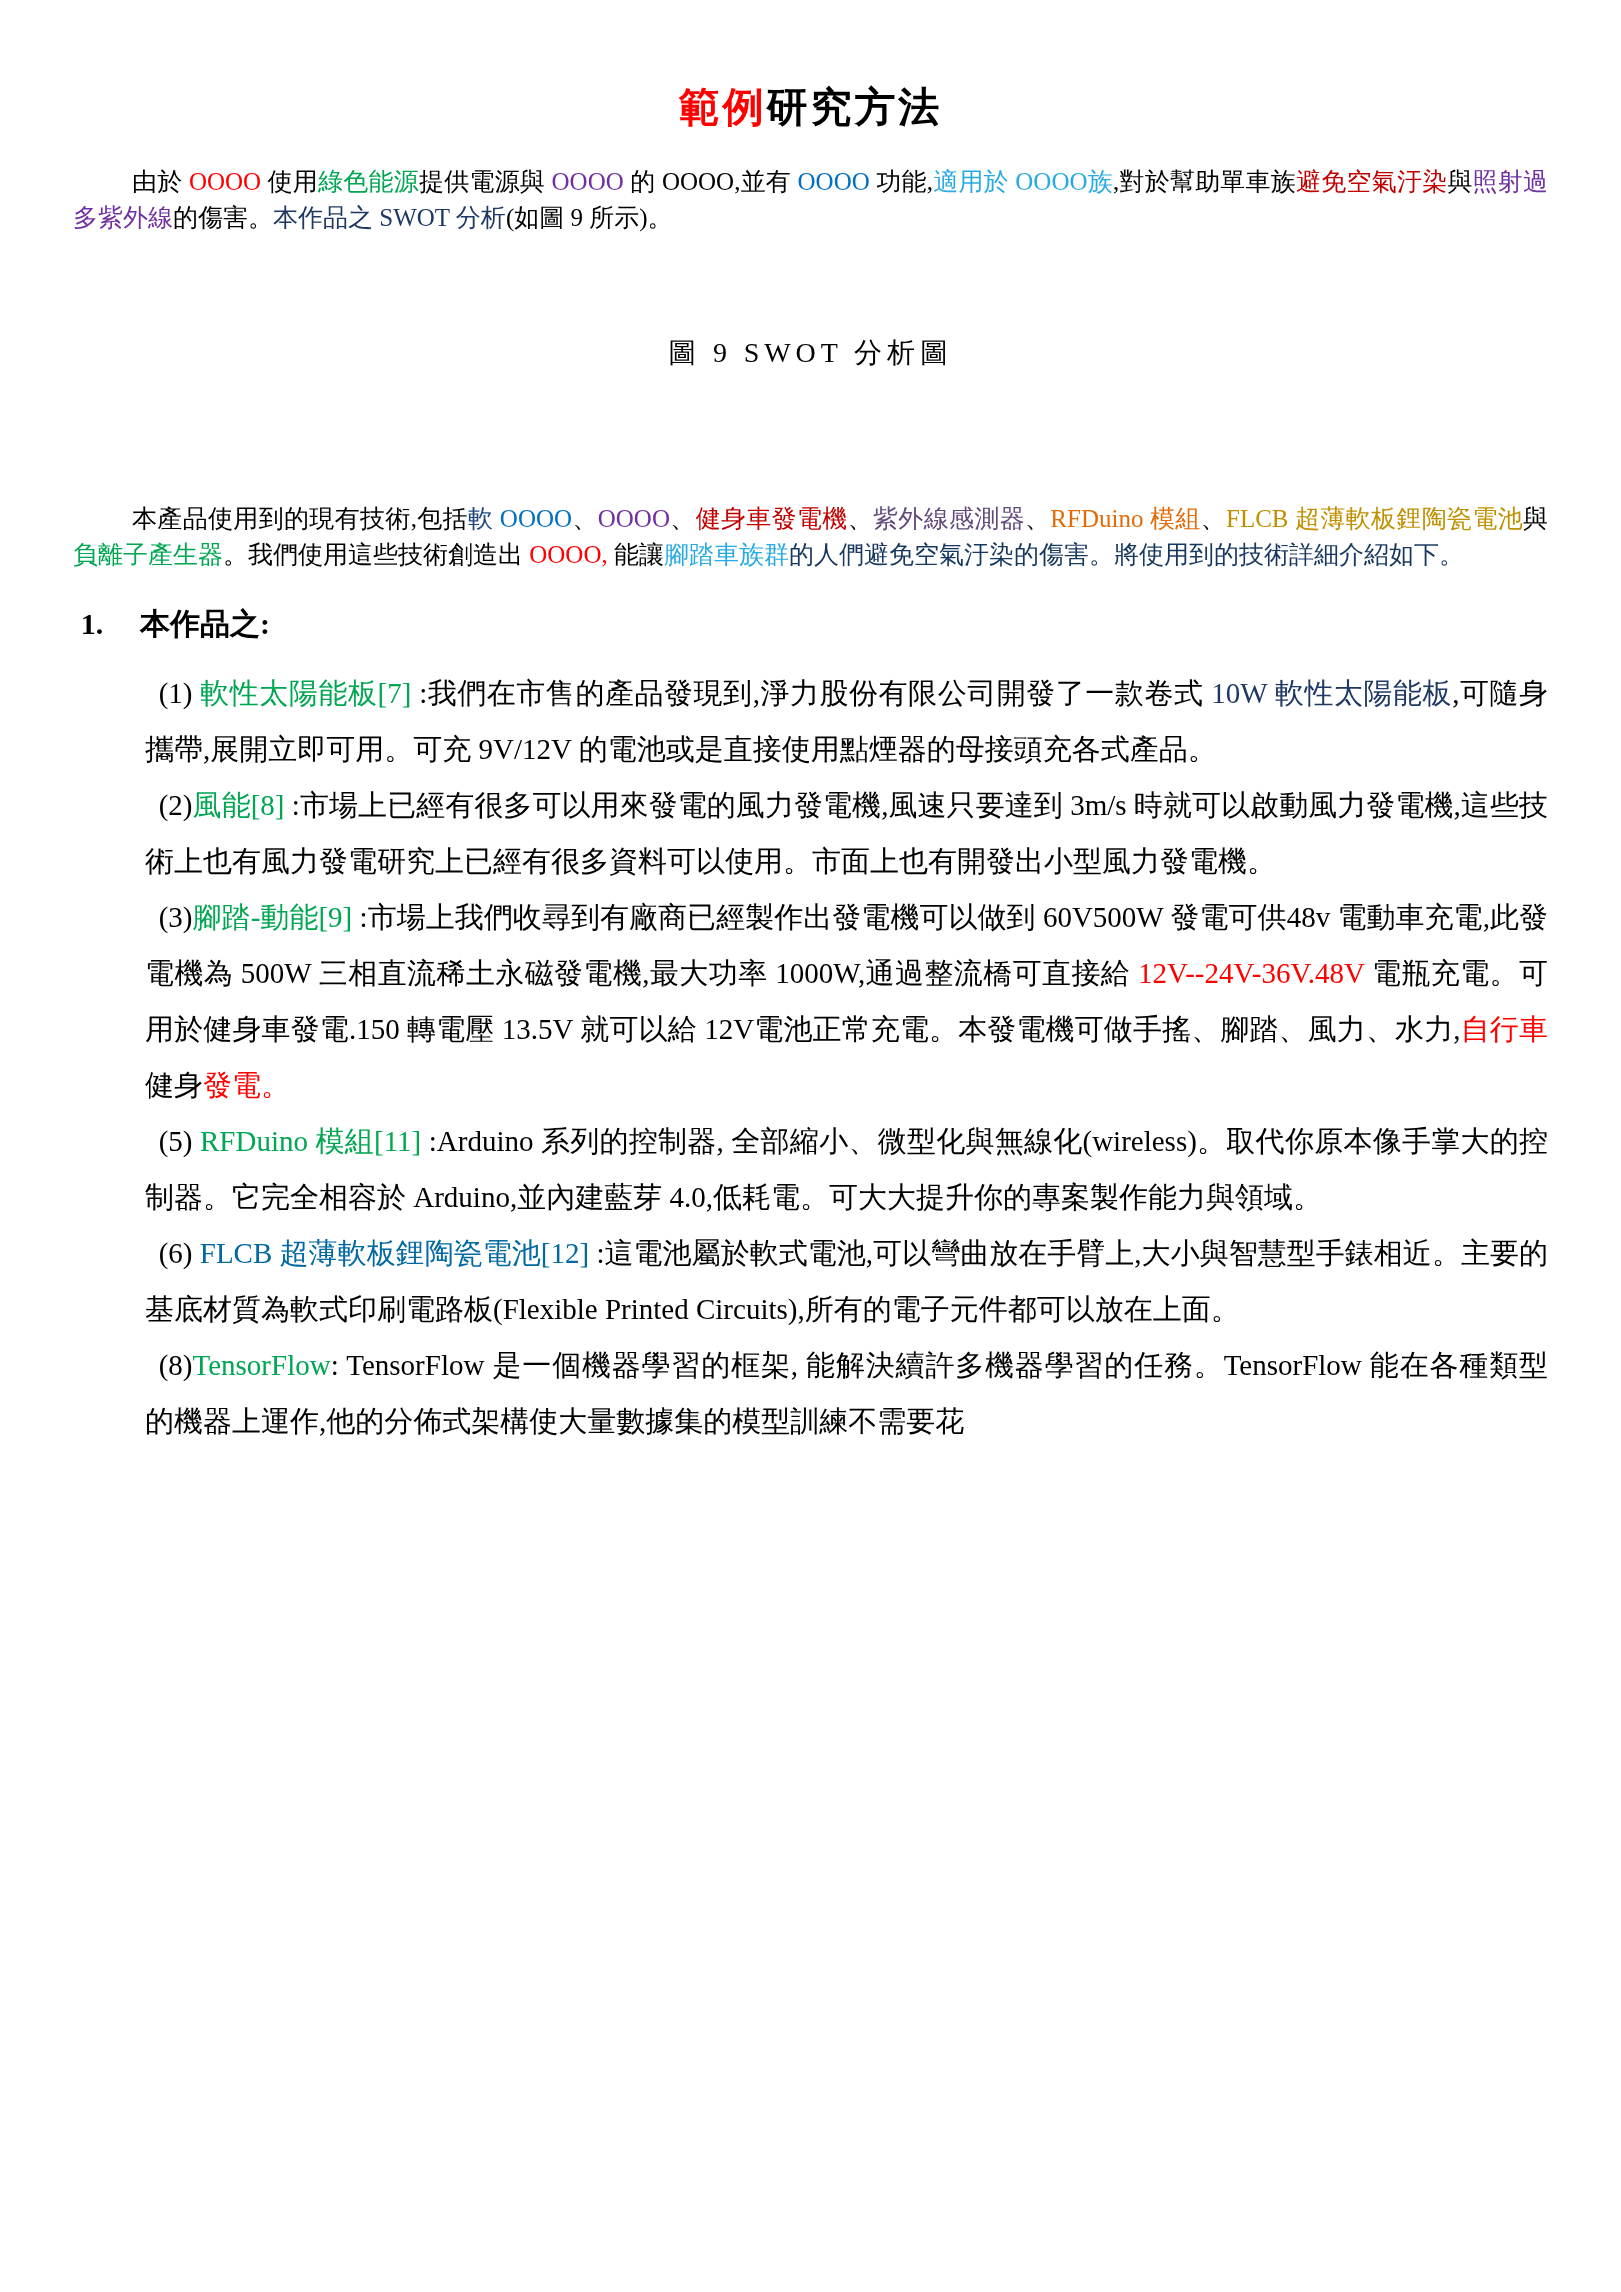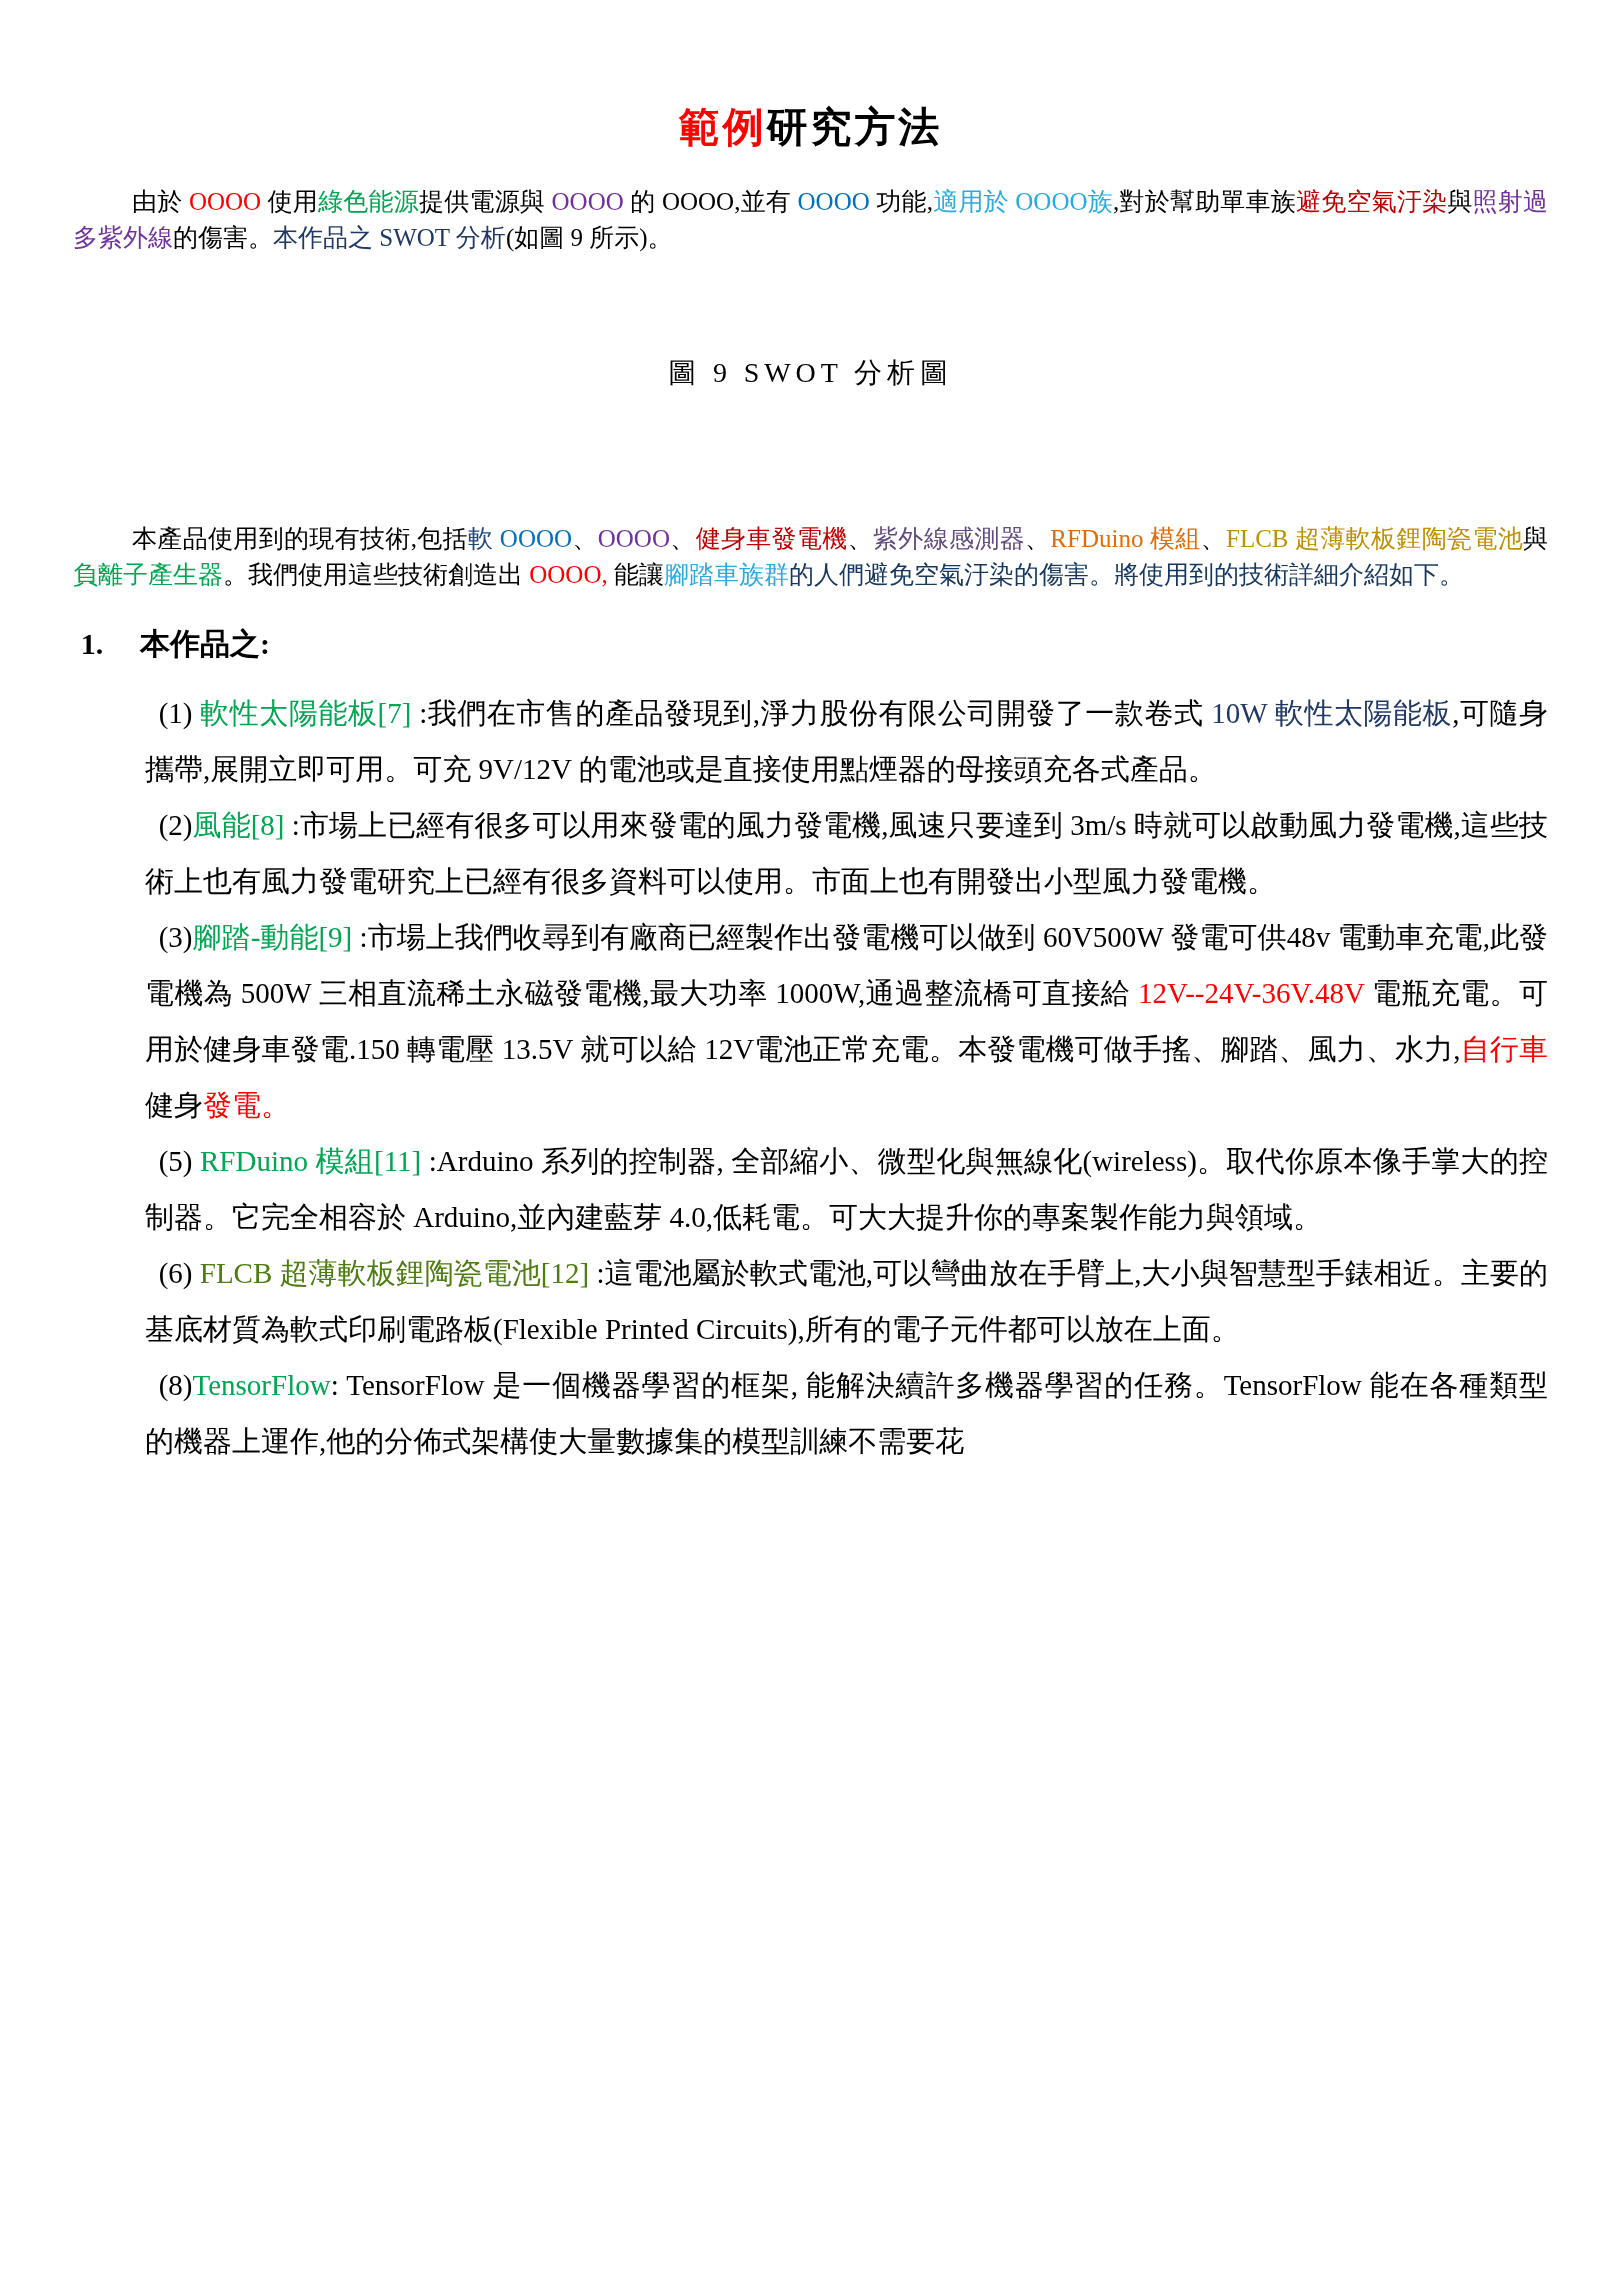--- a/index.html
+++ b/index.html
@@ -4,21 +4,21 @@
 <style>
   * { margin:0; padding:0; box-sizing:border-box; }
   html, body { background:#ffffff; }
   body {
     width:1621px; height:2293px; overflow:hidden;
     font-family:"Liberation Serif","DejaVu Serif",serif;
     color:#000000;
   }
   .page { width:1621px; height:2293px; padding:0 73px; }
   .title {
-    padding-top:100px; text-align:center;
+    padding-top:80px; text-align:center;
     font-size:41px; font-weight:bold; letter-spacing:2.9px;
   }
   .para {
     font-size:25px; line-height:36px;
     text-align:justify; text-justify:inter-ideograph;
   }
   .indent { text-indent:59px; }
   .para1 { margin-top:29px; }
   .caption {
     margin-top:98px; text-align:center;
@@ -48,18 +48,18 @@
 
   <div class="heading">
     <span class="hnum">1.</span><span class="htext">本作品之:</span>
   </div>
 
   <div class="list">
     <p class="item"><span style="color: rgb(0, 0, 0);">(1) </span><span style="color: rgb(0, 166, 81);">軟性太陽能板[7]</span><span style="color: rgb(0, 0, 0);"> :我們在市售的產品發現到,淨力股份有限公司開發了一款卷式 </span><span style="color: rgb(31, 56, 100);">10W 軟性太陽能板</span><span style="color: rgb(0, 0, 0);">,可隨身攜帶,展開立即可用。可充 9V/12V 的電池或是直接使用點煙器的母接頭充各式產品。</span></p>
     <p class="item"><span style="color: rgb(0, 0, 0);">(2)</span><span style="color: rgb(0, 166, 81);">風能[8]</span><span style="color: rgb(0, 0, 0);"> :市場上已經有很多可以用來發電的風力發電機,風速只要達到 3m/s 時就可以啟動風力發電機,這些技術上也有風力發電研究上已經有很多資料可以使用。市面上也有開發出小型風力發電機。</span></p>
     <p class="item"><span style="color: rgb(0, 0, 0);">(3)</span><span style="color: rgb(0, 166, 81);">腳踏-動能[9]</span><span style="color: rgb(0, 0, 0);"> :市場上我們收尋到有廠商已經製作出發電機可以做到 60V500W 發電可供48v 電動車充電,此發電機為 500W 三相直流稀土永磁發電機,最大功率 1000W,通過整流橋可直接給 </span><span style="color: rgb(255, 0, 0);">12V--24V-36V.48V</span><span style="color: rgb(0, 0, 0);"> 電瓶充電。可用於健身車發電.150 轉電壓 13.5V 就可以給 12V電池正常充電。本發電機可做手搖、腳踏、風力、水力,</span><span style="color: rgb(255, 0, 0);">自行車</span><span style="color: rgb(0, 0, 0);">健身</span><span style="color: rgb(255, 0, 0);">發電。</span></p>
     <p class="item"><span style="color: rgb(0, 0, 0);">(5) </span><span style="color: rgb(0, 166, 81);">RFDuino 模組[11]</span><span style="color: rgb(0, 0, 0);"> :Arduino 系列的控制器, 全部縮小、微型化與無線化(wireless)。取代你原本像手掌大的控制器。它完全相容於 Arduino,並內建藍芽 4.0,低耗電。可大大提升你的專案製作能力與領域。</span></p>
-    <p class="item"><span style="color: rgb(0, 0, 0);">(6) </span><span style="color: #4d7c0f;">FLCB 超薄軟板鋰陶瓷電池[12]</span><span style="color: rgb(0, 0, 0);"> :這電池屬於軟式電池,可以彎曲放在手臂上,大小與智慧型手錶相近。主要的基底材質為軟式印刷電路板(Flexible Printed Circuits),所有的電子元件都可以放在上面。</span></p>
+    <p class="item"><span style="color: rgb(0, 0, 0);">(6) </span><span style="color: #0369a1;">FLCB 超薄軟板鋰陶瓷電池[12]</span><span style="color: rgb(0, 0, 0);"> :這電池屬於軟式電池,可以彎曲放在手臂上,大小與智慧型手錶相近。主要的基底材質為軟式印刷電路板(Flexible Printed Circuits),所有的電子元件都可以放在上面。</span></p>
     <p class="item"><span style="color: rgb(0, 0, 0);">(8)</span><span style="color: rgb(0, 166, 81);">TensorFlow</span><span style="color: rgb(0, 0, 0);">: TensorFlow 是一個機器學習的框架, 能解決續許多機器學習的任務。TensorFlow 能在各種類型的機器上運作,他的分佈式架構使大量數據集的模型訓練不需要花</span></p>
   </div>
 
 </div>
 
 
 </body></html>

